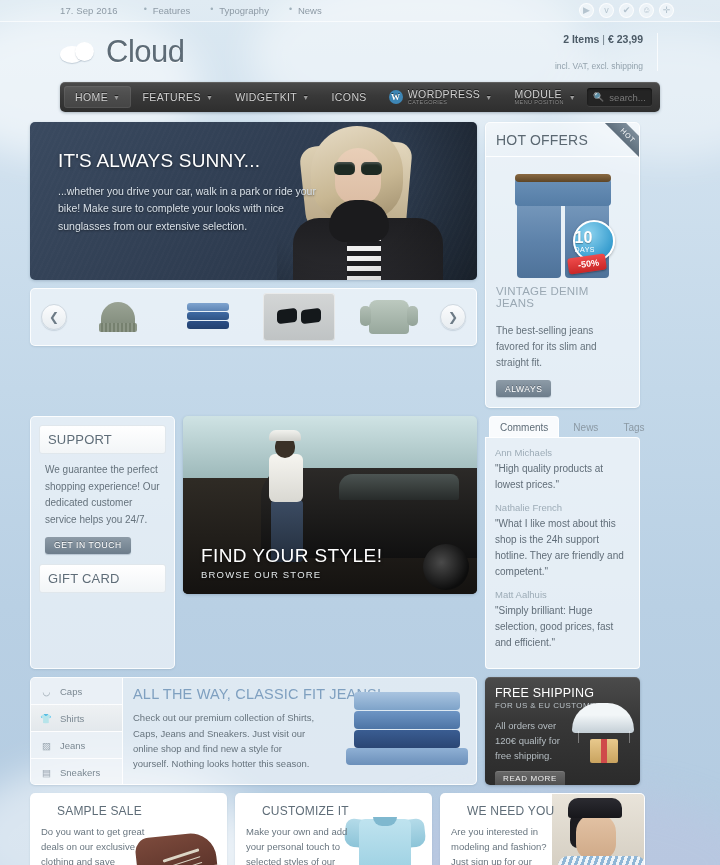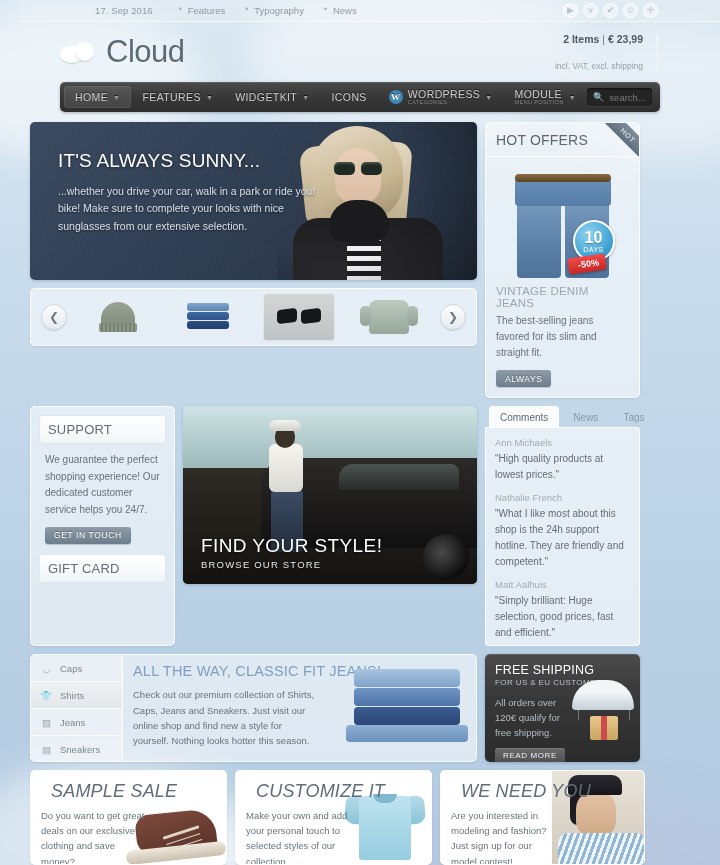--- a/index.html
+++ b/index.html
@@ -17,24 +17,23 @@
   .b3 { left: 560px; top: 30px; width: 220px; height: 130px; background: rgba(255,255,255,.4); }
   .b4 { left: -40px; top: 760px; width: 300px; height: 160px; background: rgba(255,255,255,.5); }
   .b5 { left: 380px; top: 790px; width: 380px; height: 150px; background: rgba(190,195,225,.45); }
   .b6 { left: 120px; top: 820px; width: 280px; height: 110px; background: rgba(255,255,255,.5); }
 
   .page { position: relative; z-index: 2; }
 
   
   .topbar {
     height: 22px; border-bottom: 1px solid rgba(255,255,255,.65);
-    display: flex; align-items: center; padding: 0 36px;
+    display: flex; align-items: center; padding: 0 20px;
     font-size: 9.5px; color: #8d9aa5;
     background: rgba(255,255,255,.12);
-    margin-left: 19px;
   }
   .topbar .date { margin-left: 40px; letter-spacing: .1px; }
   .topbar .tlinks { margin-left: 26px; display: flex; gap: 20px; }
   .topbar .tlink { position: relative; padding-left: 9px; color: #8d9aa5; }
   .topbar .tlink:before { content:"•"; position: absolute; left: 0; top: -1px; font-size: 9px; color:#9fb0bb; }
   .socials { margin-left: auto; display: flex; gap: 5px; margin-right: 26px; }
   .soc {
     width: 15px; height: 15px; border-radius: 50%;
     background: rgba(255,255,255,.42);
     border: 1px solid rgba(255,255,255,.8);
@@ -191,29 +190,29 @@
   .jleg { position: absolute; top: 22px; width: 44px; height: 90px;
           background: linear-gradient(180deg,#7fa0c2,#5d82aa 60%,#4e7299); border-radius: 6px 6px 4px 4px; }
   .jleg.l { left: 4px; } .jleg.r { right: 4px; }
   .jwaist { position: absolute; top: 8px; left: 2px; width: 96px; height: 32px;
             background: linear-gradient(180deg,#6d93ba,#557da6); border-radius: 8px 8px 4px 4px; }
   .jbelt { position:absolute; top:8px; left:2px; width:96px; height:8px;
            background: linear-gradient(180deg,#8a6a42,#5d4526); border-radius:4px; }
   .badge10 { position: absolute; right: -2px; bottom: 16px; width: 42px; height: 42px; border-radius: 50%;
              background: radial-gradient(circle at 35% 30%, #8ed3ef, #3a9fd0 70%, #2f86b4);
              border: 2px solid #fff; box-shadow: 0 1px 3px rgba(0,0,0,.3);
-             color: #fff; display: flex; flex-direction: column; align-items: center; justify-content: center;
+             color: #fff; display: flex; flex-direction: column; justify-content: center;
              line-height: 1; }
   .badge10 .n { font-size: 16px; font-weight: bold; text-shadow: 0 1px 1px rgba(0,0,0,.3); }
   .badge10 .d { font-size: 7px; letter-spacing: .5px; }
   .badge50 { position: absolute; right: 6px; bottom: 6px; height: 16px; padding: 0 7px 0 10px;
              background: linear-gradient(180deg,#ef4b4b,#c92626); color: #fff; font-size: 9px; font-weight: bold;
              border-radius: 3px; display: flex; align-items: center; box-shadow: 0 1px 2px rgba(0,0,0,.35);
              transform: rotate(-8deg); }
-  .hot-title { font-size: 11.5px; color: #9aa8b3; letter-spacing: .2px; margin: 4px 0 4px; }
+  .hot-title { font-size: 11.5px; color: #9aa8b3; letter-spacing: .2px; margin: 4px 0 14px; }
   .hot-desc { font-size: 10px; color: #65727c; line-height: 1.6; }
   .btn {
     display: inline-flex; align-items: center; justify-content: center;
     height: 17px; padding: 0 9px; margin-top: 9px; border-radius: 3px;
     background: linear-gradient(180deg,#8d9ba7,#6d7d8b); color: #fff;
     font-size: 8.5px; letter-spacing: .6px;
     text-shadow: 0 -1px 0 rgba(0,0,0,.3); box-shadow: 0 1px 1px rgba(90,110,130,.3);
   }
 
   
@@ -252,21 +251,21 @@
   .sb-h { font-size: 19px; color: #fff; letter-spacing: .4px; font-weight: normal; text-shadow: 0 1px 3px rgba(0,0,0,.6); }
   .sb-sub { font-size: 9.5px; color: #e3e8ea; letter-spacing: 1.2px; margin-top: 2px; text-shadow: 0 1px 2px rgba(0,0,0,.6); }
 
   
   .tabs { display: flex; gap: 3px; padding: 0 4px; }
   .tab { padding: 5px 10px 4px; font-size: 10px; color: #8b99a4;
          border: 1px solid transparent; border-radius: 4px 4px 0 0; }
   .tab.active { background: rgba(255,255,255,.9); border-color: rgba(255,255,255,.95);
                 border-bottom-color: transparent; color: #5e6c77; }
   .tabpanel { background: rgba(255,255,255,.62); border: 1px solid rgba(255,255,255,.9);
-              border-radius: 0 4px 4px 4px; padding: 9px 9px 4px; margin-top: -1px; }
+              border-radius: 0 4px 4px 4px; padding: 9px 9px 17px; margin-top: -1px; }
   .cm { margin-bottom: 9px; }
   .cm:last-child { margin-bottom: 0; }
   .cm-name { font-size: 9.5px; color: #9dacb7; margin-bottom: 3px; }
   .cm-txt { font-size: 10px; color: #606d78; line-height: 1.6; }
 
   
   .promo { width: 447px; height: 108px; display: flex; overflow: hidden; padding: 0; }
   .promo-nav { width: 92px; border-right: 1px solid rgba(255,255,255,.9);
                background: rgba(245,247,249,.5); }
   .pn-item { height: 27px; display: flex; align-items: center; gap: 7px; padding: 0 9px;
@@ -302,21 +301,21 @@
   .parcel { position: absolute; right: 22px; top: 62px; width: 28px; height: 24px;
             background: linear-gradient(180deg,#e8c98d,#c9a35f); border-radius: 2px; }
   .parcel:after { content:""; position:absolute; left:11px; top:0; width:6px; height:24px; background:#cf4a4a; }
 
   
   .cards { display: flex; gap: 8px; }
   .card { width: 197px; height: 95px; border-radius: 5px; overflow: hidden; position: relative;
           background: #fff; border: 1px solid rgba(255,255,255,.95);
           box-shadow: 0 1px 2px rgba(90,115,140,.2); }
   .card.wide { width: 205px; }
-  .card-h { font-size: 18px; color: #5f6d78; padding: 10px 20px 6px; letter-spacing: .2px; position: relative; z-index: 3; font-style: italic; }
+  .card-h { font-size: 12px; color: #5f6d78; padding: 10px 26px 6px; letter-spacing: .2px; position: relative; z-index: 3; }
   .card-p { font-size: 9.5px; color: #68757f; line-height: 1.6; padding: 0 10px; width: 125px; position: relative; z-index: 3; }
   .shoe { position: absolute; right: -6px; bottom: 2px; width: 108px; height: 56px; }
   .shoe-body { position: absolute; left: 12px; bottom: 10px; width: 80px; height: 40px;
                background: linear-gradient(170deg,#7c4a3c,#5a3229); border-radius: 14px 26px 4px 16px; transform: rotate(-6deg); }
   .shoe-sole { position: absolute; left: 2px; bottom: 2px; width: 100px; height: 14px;
                background: linear-gradient(180deg,#efe9dd,#c9c0ae); border-radius: 8px; transform: rotate(-6deg); }
   .shoe-lace { position: absolute; left: 38px; bottom: 28px; width: 38px; height: 3px;
                background: #ddd6c6; border-radius: 2px; transform: rotate(-18deg);
                box-shadow: 0 7px 0 -1px #ddd6c6, 0 13px 0 -1px #ddd6c6; }
   .tshirt { position: absolute; right: 6px; bottom: 0; width: 80px; height: 78px; }

